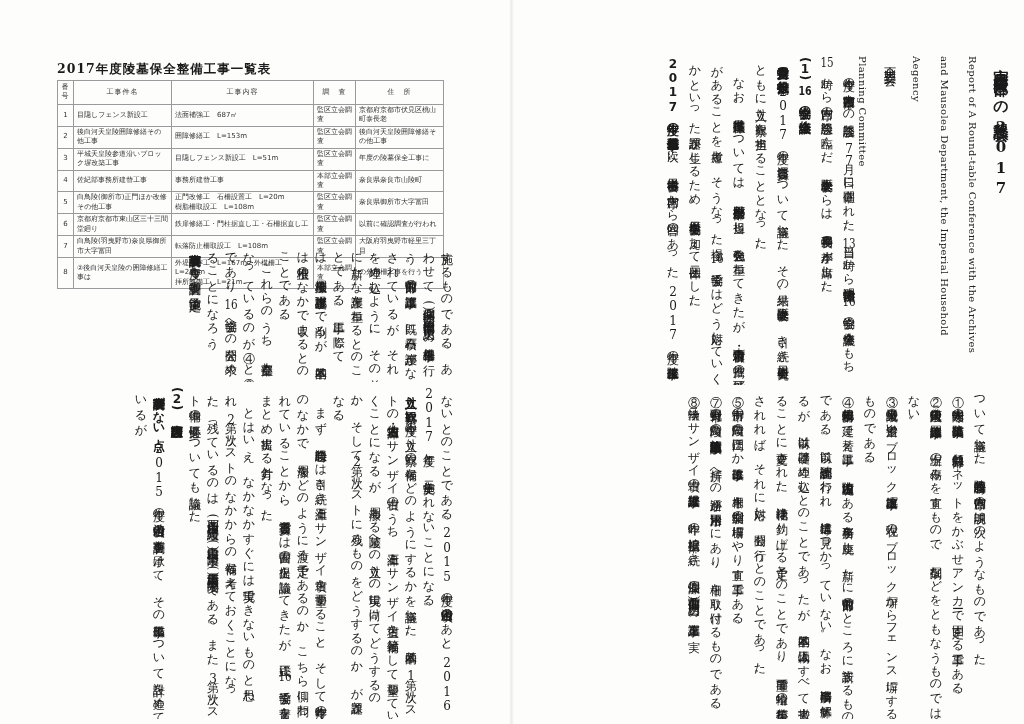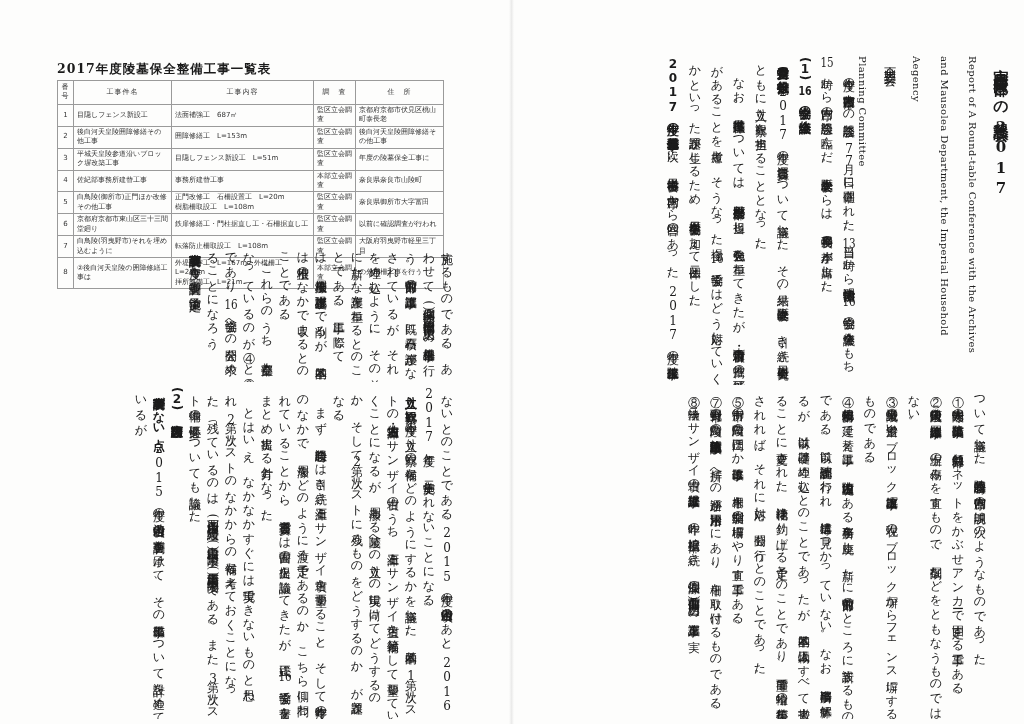--- a/index.html
+++ b/index.html
@@ -129,21 +129,21 @@
           </tr>
           <tr>
             <td class="c0">6</td>
             <td class="c1">京都府京都市東山区三十三間堂廻り</td>
             <td class="c2">鉄扉修繕工・門柱据直し工・石柵据直し工</td>
             <td class="c3">監区立会調査</td>
             <td class="c4">以前に確認調査が行われ</td>
           </tr>
           <tr>
             <td class="c0">7</td>
-            <td class="c1">白鳥陵(羽曳野市)それを埋め込むように</td>
+            <td class="c1">白鳥陵(羽曳野市)奈良県御所市大字冨田</td>
             <td class="c2">転落防止柵取設工　L=108m</td>
             <td class="c3">監区立会調査</td>
             <td class="c4">大阪府羽曳野市軽里三丁目</td>
           </tr>
           <tr>
             <td class="c0">8</td>
             <td class="c1">②後白河天皇陵の囲障修繕工事は</td>
             <td class="c2">外堤護岸工　L=167m　外構柵工　L=258m
 拝所整備工　L=21m</td>
             <td class="c3">本部立会調査</td>

